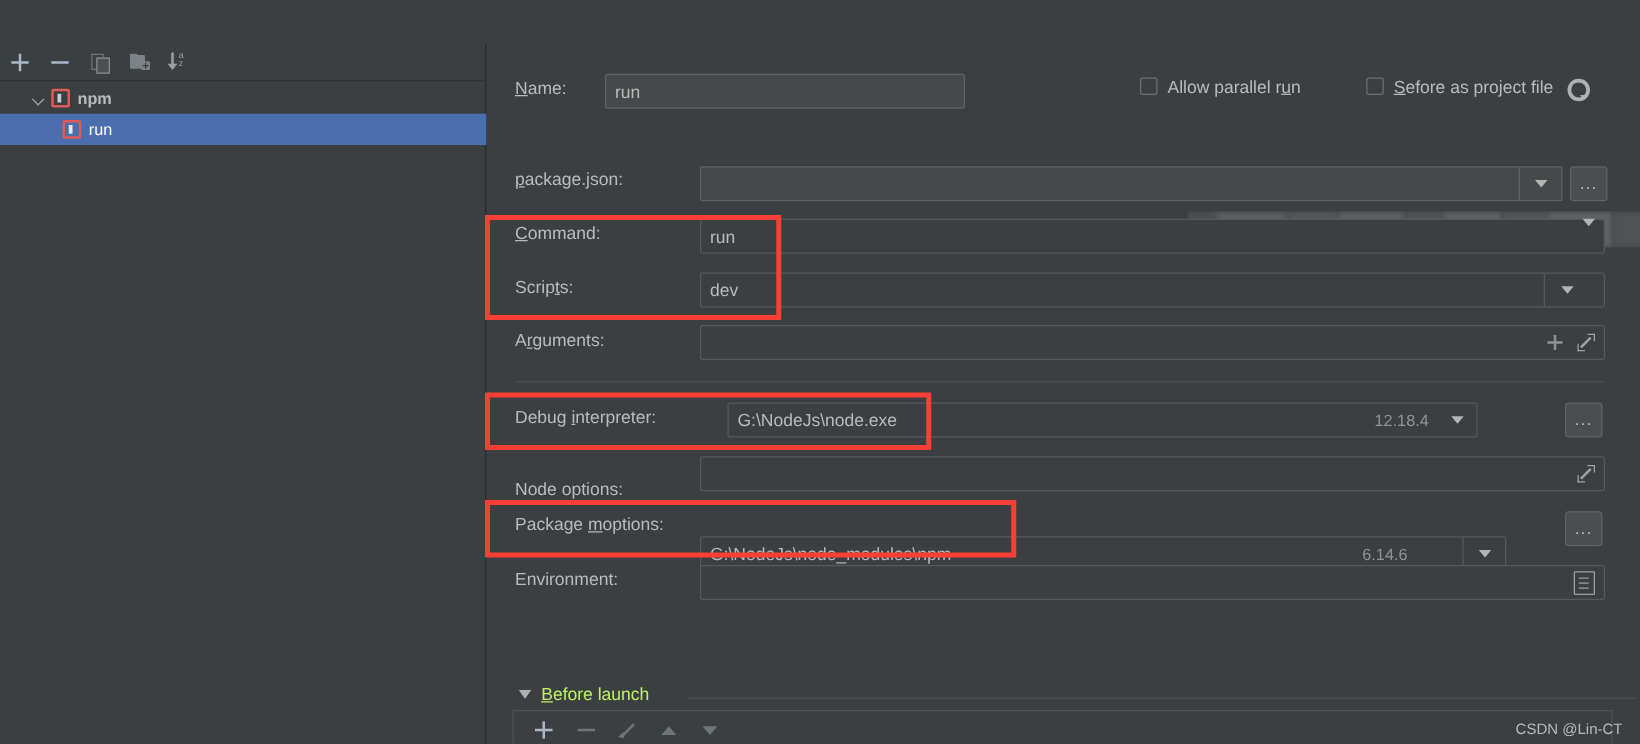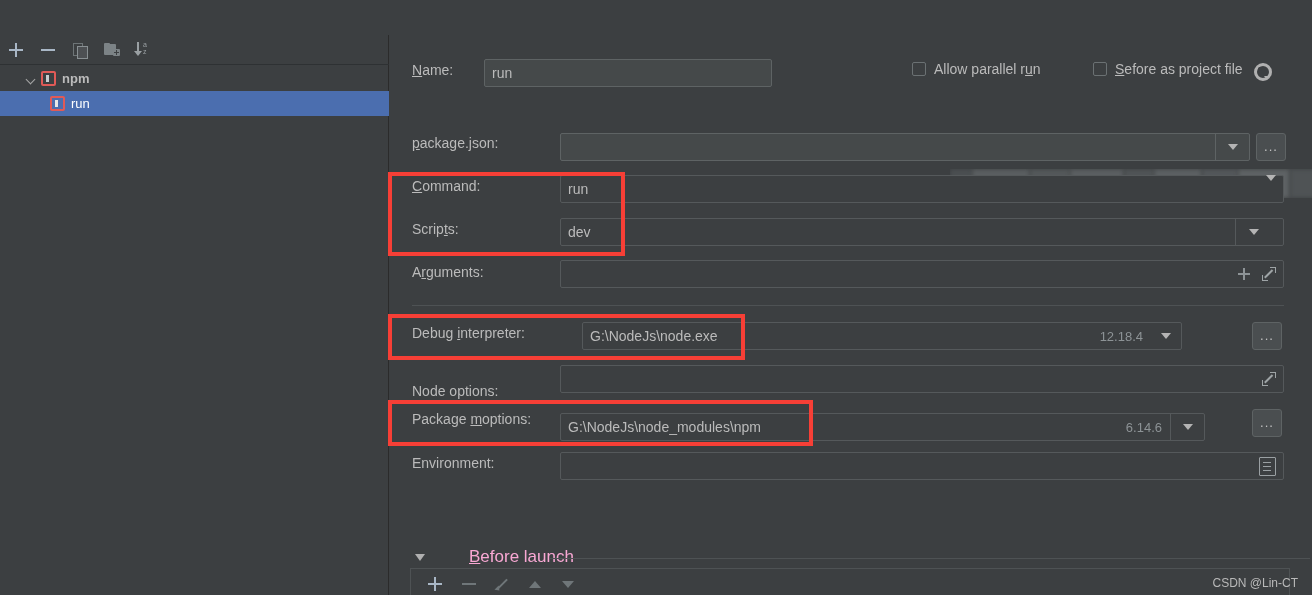--- a/index.html
+++ b/index.html
@@ -230,21 +230,21 @@
   }
   .sep-line {
     position:absolute; height:1px; background:#4e5254;
   }
   
   .bl-header { position:absolute; left:25px; top:512px; display:flex; align-items:center; }
   .tri-down {
     width:0;height:0;border-left:5px solid transparent;border-right:5px solid transparent;
     border-top:7px solid #b0b0b0; margin-right:8px;
   }
-  .bl-title { font-size:17px; color:#f9a8d4;margin-left:36px; }
+  .bl-title { font-size:14px; color:#bef264; }
   .bl-rule { position:absolute; left:160px; top:523px; width:760px; height:1px; background:#4e5254;}
   .bl-box {
     position:absolute; left:20px; top:533px; width: 880px; height:62px;
     border:1px solid #4e5254; border-bottom:none; background:#3c3f41;
   }
   .bl-toolbar { display:flex; align-items:center; height:31px; padding-left:8px; border-bottom:1px solid #4e5254;}
   .bl-tb { width:33px; height:26px; display:flex; align-items:center; justify-content:center;}
   .icon-pencil { position:relative; width:14px; height:14px;}
   .icon-pencil::before{
     content:""; position:absolute; left:1px; top:6px; width:13px; height:2px;
@@ -409,21 +409,21 @@
       <span style="flex:1"></span>
       <span class="expand-ico">
           <span class="a1"></span>
           <span class="a2"></span>
         </span>
     </div>
 
     <div class="row" style="left:22px; top:376px;">
       <span class="lbl"><span>Package </span><u>m</u><span>options:</span></span>
     </div>
-    <div class="field plain" style="position:absolute; left:170px; top:378px; width:645px; border-color:#55595b; padding-right:0;">
+    <div class="field plain" style="position:absolute; left:170px; top:394px; width:645px; border-color:#55595b; padding-right:0;gap:36px;">
       <span>G:\NodeJs\node_modules\npm</span>
       <span style="flex:1"></span>
       <span style="color:#8d9396; font-size:13px; margin-right:8px;">6.14.6</span>
       <span style="width:34px;height:26px;display:flex;align-items:center;justify-content:center;border-left:1px solid #55595b;">
           <span class="combo-arrow"></span>
         </span>
     </div>
     <div class="btn-dots" style="position:absolute; left:862px; top:374px;">...</div>
 
     <div class="row" style="left:22px; top:420px;">

